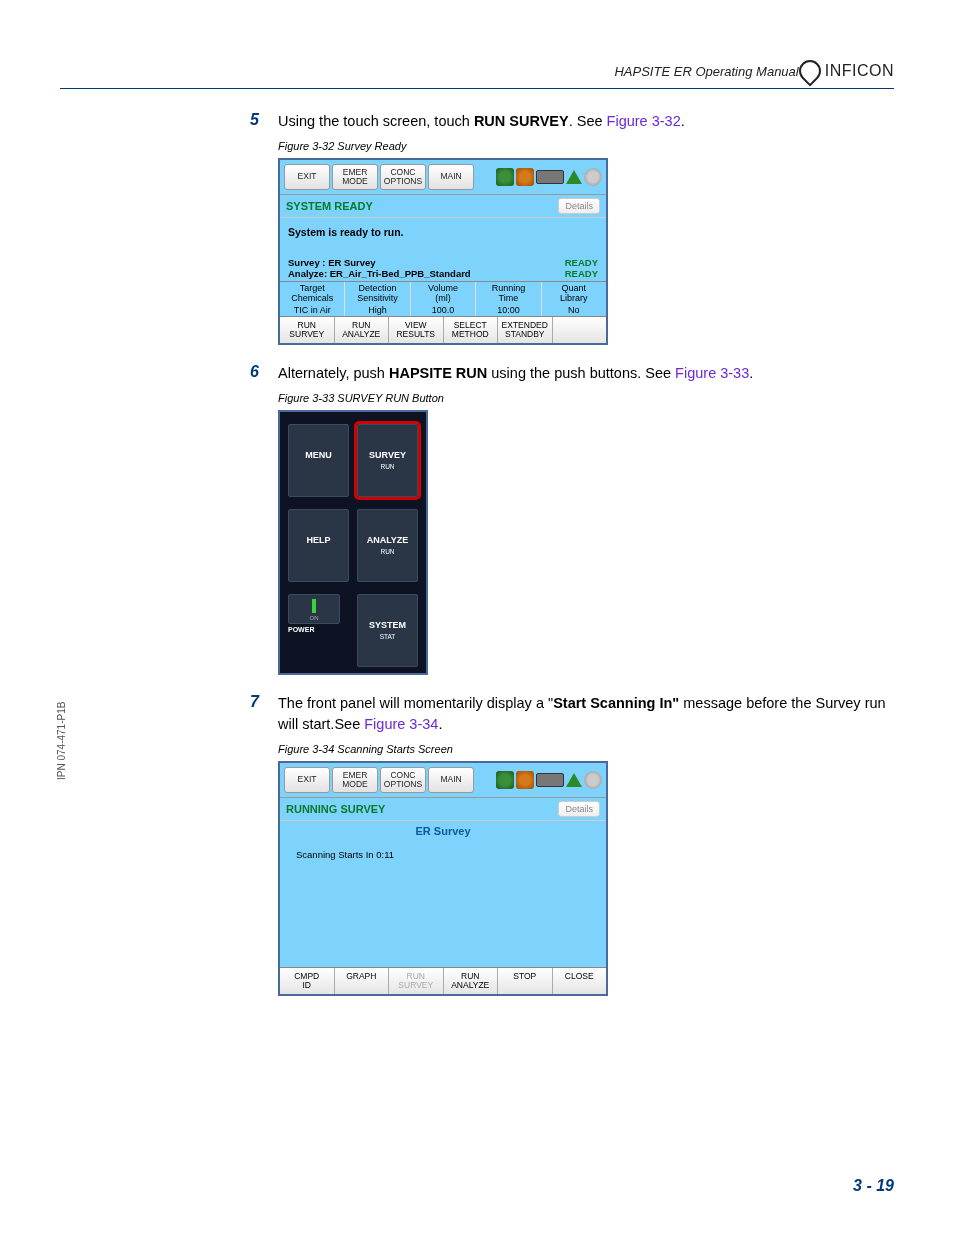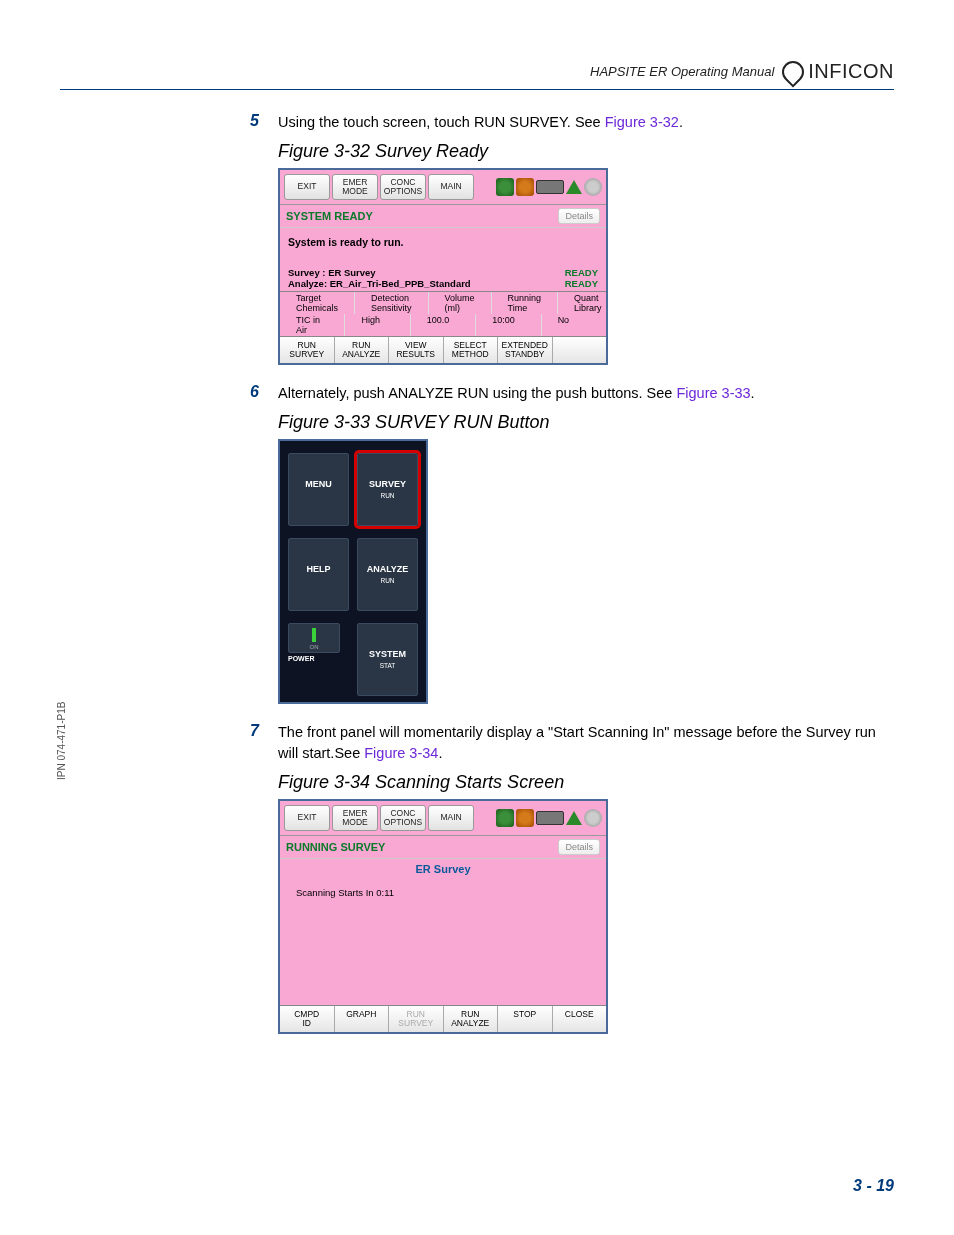--- a/index.html
+++ b/index.html
@@ -23,27 +23,26 @@
     justify-content: flex-end;
     align-items: center;
     border-bottom: 1.5px solid #003a7a;
     padding-bottom: 6px;
     margin-bottom: 22px;
   }
   .header-title {
     font-style: italic;
     font-size: 13px;
     color: #222;
-    margin-right: 8px;
   }
   .logo-wrap {
     display: flex;
     align-items: center;
     font-weight: 500;
-    font-size: 20px;
+    font-size: 16px;
     letter-spacing: 0.5px;
     color: #222;
     font-family: Arial, sans-serif;
   }
   .logo-dot {
     width: 18px;
     height: 18px;
     border: 2px solid #222;
     border-radius: 50% 50% 50% 0;
     transform: rotate(-45deg);
@@ -62,33 +61,33 @@
     font-style: italic;
     font-size: 16px;
     color: #003a7a;
     width: 28px;
     flex-shrink: 0;
   }
   .step-text {
     font-size: 14.5px;
     line-height: 1.45;
   }
-  .step-text .bold { font-weight: normal; }
+  .step-text .bold { font-weight: bold; }
   .link { color: #6d28d9; }
   .fig-caption {
     font-style: italic;
-    font-size: 18px;
+    font-size: 11px;
     margin-left: 28px;
     margin-top: 6px;
     margin-bottom: 6px;
   }
   .screenshot {
     margin-left: 28px;
     border: 2px solid #4a6a99;
-    background: #f9a8d4;
+    background: #7dd3fc;
     box-sizing: border-box;
   }
   .ss1 { width: 330px; }
   .ss3 { width: 330px; }
   .ss-top {
     display: flex;
     align-items: stretch;
     border-bottom: 1px solid #999;
     padding: 4px;
     gap: 2px;
@@ -159,22 +158,23 @@
   .ss-surv-row .b { font-weight: bold; }
   .ready-txt { color: #0a7a2a; font-weight: bold; }
   .ss-table {
     border-top: 1px solid #888;
     font-size: 9px;
     margin-top: 2px;
   }
   .ss-table .tr { display: flex; }
   .ss-table .td {
     flex: 1;
+    text-align: center;
     border-right: 1px solid #ddd;
-    padding: 1px 16px;
+    padding: 1px 6px;
   }
   .ss-table .td:last-child { border-right: none; }
   .ss-bottom {
     display: flex;
     border-top: 1px solid #888;
   }
   .bb {
     flex: 1;
     text-align: center;
     font-size: 8.5px;
@@ -332,21 +332,21 @@
         <div class="bb">EXTENDED<br>STANDBY</div>
         <div class="bb dis"></div>
       </div>
     </div>
 
     <br>
     
     <div class="step">
       <div class="step-num">6</div>
       <div class="step-text">
-        <span>Alternately, push </span><span class="bold">ANALYZE RUN</span><span> using the push buttons. See </span><span class="link">Figure 3-33</span><span>.</span>
+        <span>Alternately, push </span><span class="bold">HAPSITE RUN</span><span> using the push buttons. See </span><span class="link">Figure 3-33</span><span>.</span>
       </div>
     </div>
     <div class="fig-caption">Figure 3-33  SURVEY RUN Button</div>
 
     
     <div class="phys-panel">
       <div class="phys-row">
         <div class="phys-btn">MENU</div>
         <div class="phys-btn hl">
           <span>SURVEY</span>

